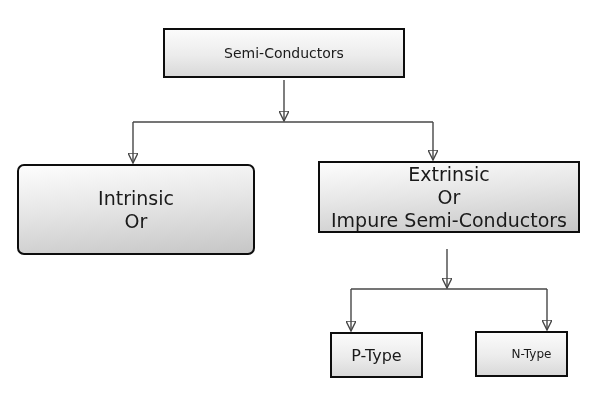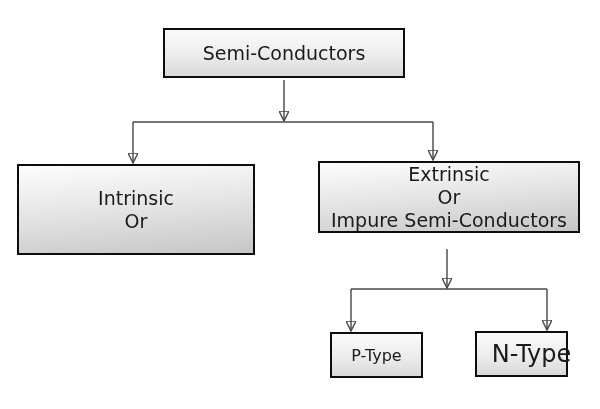--- a/index.html
+++ b/index.html
@@ -40,37 +40,37 @@
     white-space: nowrap;
   }
   .node-light {
     background: linear-gradient(180deg, #fbfbfb 0%, #ececec 55%, #d9d9d9 100%);
   }
   .node-deep {
     background: linear-gradient(175deg, #fdfdfd 0%, #e6e6e6 45%, #c6c6c6 100%);
   }
   .node-root {
     left: 163px; top: 28px; width: 242px; height: 50px;
-    font-size: 19px;
+    font-size: 14px;
   }
   .node-intrinsic {
     left: 17px; top: 164px; width: 238px; height: 91px;
-    font-size: 19px; line-height: 23px;
+    font-size: 19px; line-height: 23px; border-radius: 7px;
   }
   .node-extrinsic {
     left: 318px; top: 161px; width: 262px; height: 72px;
     font-size: 19px; line-height: 23px;
   }
   .node-ptype {
     left: 330px; top: 332px; width: 93px; height: 46px;
     font-size: 16px;
   }
   .node-ntype {
     left: 475px; top: 331px; width: 93px; height: 46px;
-    font-size: 24px;
+    font-size: 12px;
     padding-left: 20px;
   }
   .line { display: block; }
 </style>
 </head>
 <body>
 
 <div class="canvas">
 
   <svg class="connectors" viewBox="0 0 600 409" xmlns="http://www.w3.org/2000/svg">

